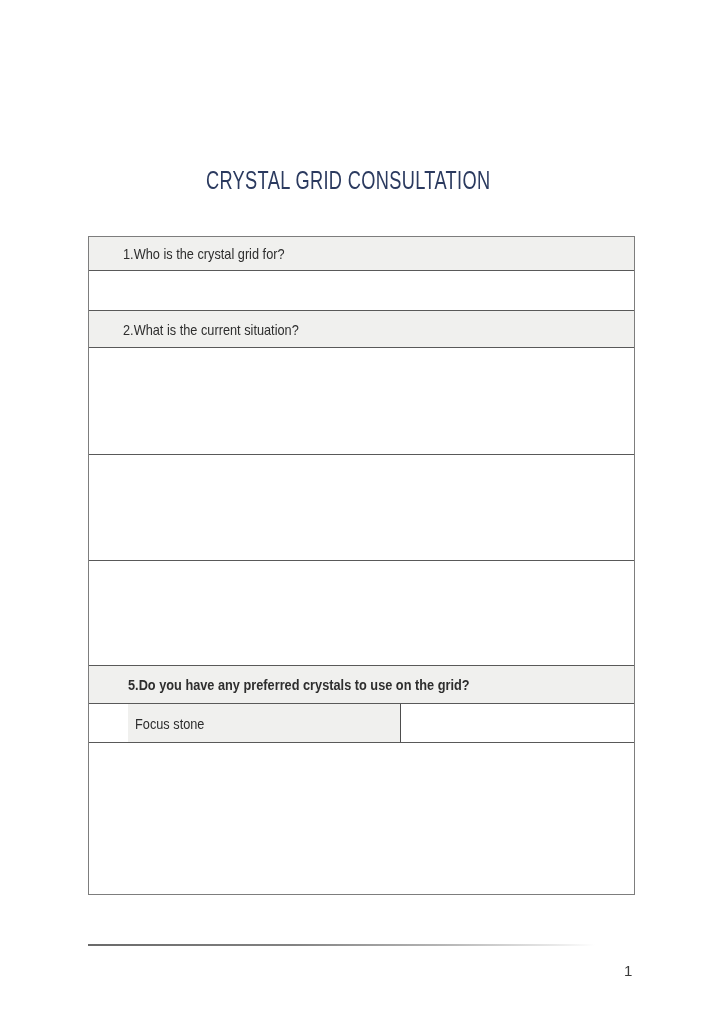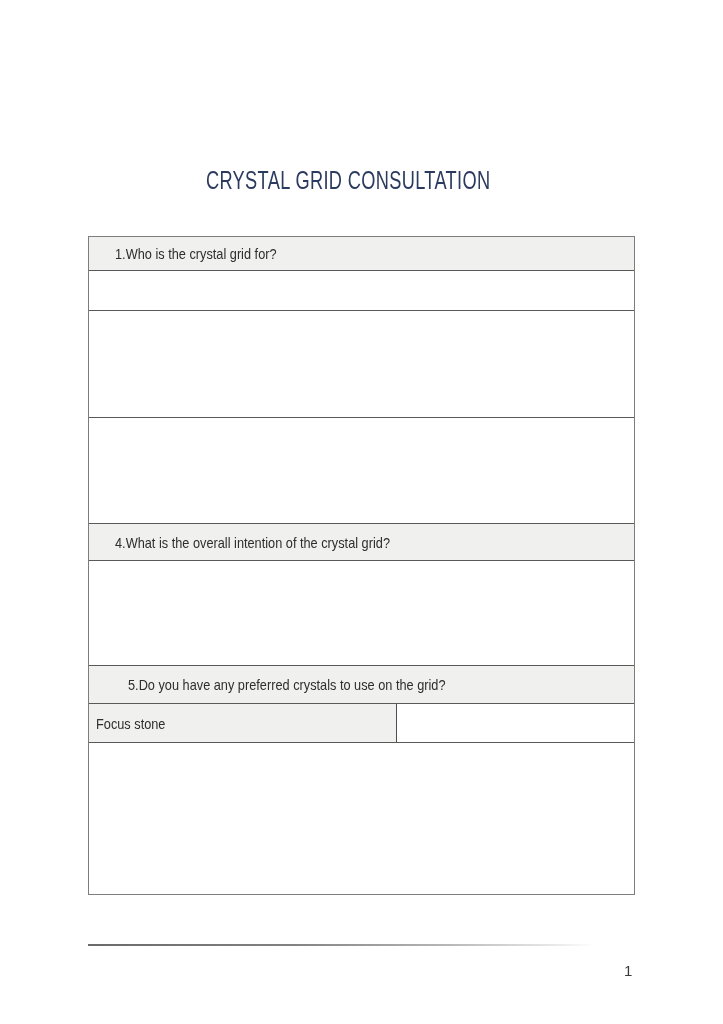--- a/index.html
+++ b/index.html
@@ -36,43 +36,44 @@
     background:#ffffff;
   }
   .row{
     box-sizing:border-box;
     border-bottom:1px solid #595959;
     display:flex;
     align-items:center;
   }
   .q-header{
     background:#f0f0ee;
-    padding-left:26px;
+    padding-left:34px;
   }
   .q-header.indent-more{ padding-left:39px; }
   .label-text{
     display:inline-block;
     font-size:15px;
     color:#2e2e2e;
     transform:scaleX(0.85);
     transform-origin:left center;
     white-space:nowrap;
   }
   .answer{ background:#ffffff; }
-  .h34{height:34px;} .h37{height:37px;} .h38{height:38px;} .h39{height:39px;}
+  .h34{height:34px;} .h37{height:37px;} .h38{height:38px;font-weight:bold;} .h39{height:39px;}
   .h40{height:40px;} .h105{height:105px;} .h106{height:106px;} .h107{height:107px;}
   .last-row{border-bottom:none;}
   .t-row{ padding:0; }
   .t-label{
     box-sizing:border-box;
-    width:308px;height:100%;
+    width:273px;height:100%;
     background:#f0f0ee;
     border-right:1px solid #4d4d4d;
     display:flex;align-items:center;
     padding-left:7px;
+    margin-left:39px;
   }
   .t-value{
     flex:1;height:100%;
     background:#ffffff;
   }
   .footer-rule{
     position:absolute;
     left:88px;top:944px;
     width:507px;height:2px;
     background:linear-gradient(to right,
@@ -95,27 +96,27 @@
     <span class="title-text">CRYSTAL GRID CONSULTATION</span>
   </h1>
 
   <div class="form-box">
 
     <div class="row q-header h34">
       <span class="label-text">1.Who is the crystal grid for?</span>
     </div>
     <div class="row answer h40"></div>
 
+    <div class="row q-header h37">
+      <span class="label-text">2.What is the current situation?</span>
+    </div>
     <div class="row answer h107"></div>
 
     <div class="row answer h106"></div>
 
-    <div class="row q-header h37">
-      <span class="label-text">4.What is the overall intention of the crystal grid?</span>
-    </div>
     <div class="row answer h105"></div>
 
     <div class="row q-header indent-more h38">
       <span class="label-text">5.Do you have any preferred crystals to use on the grid?</span>
     </div>
 
     <div class="row t-row h39">
       <div class="t-label">
         <span class="label-text">Focus stone</span>
       </div>

